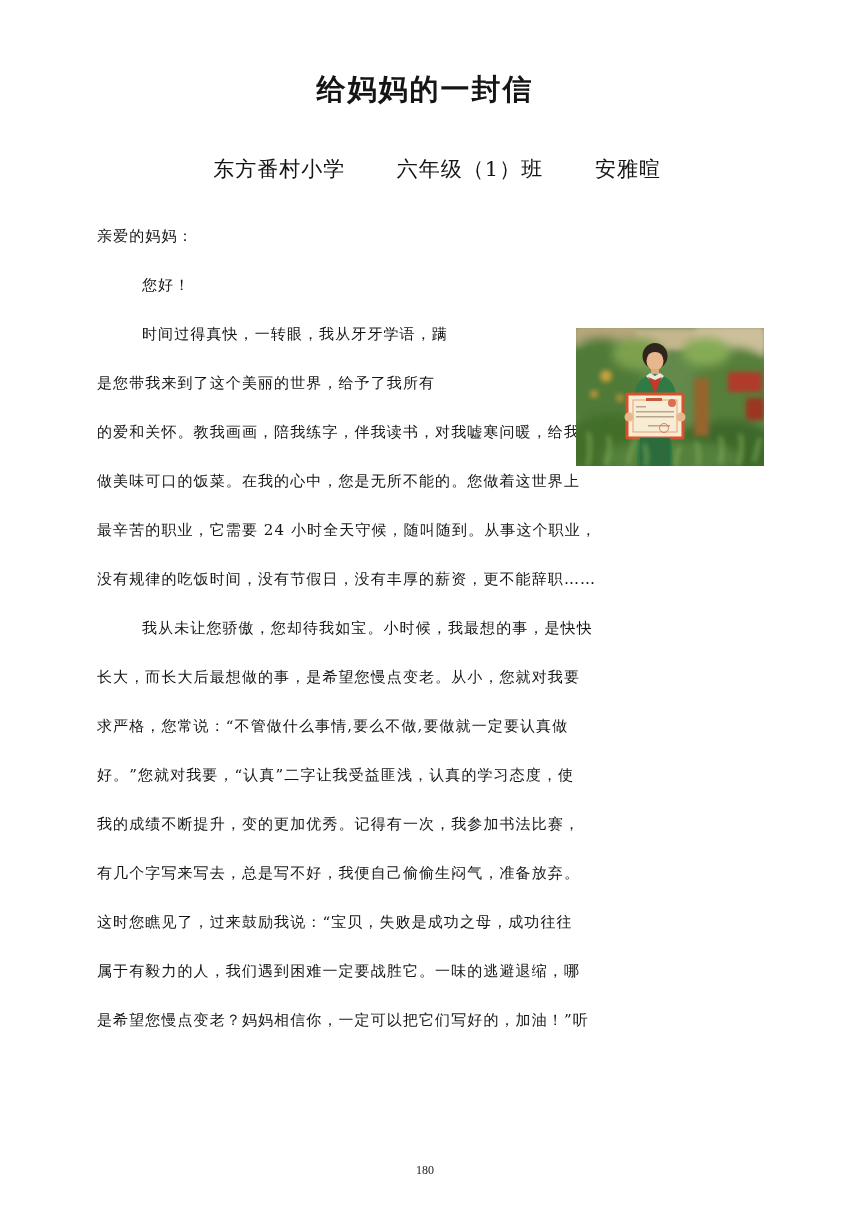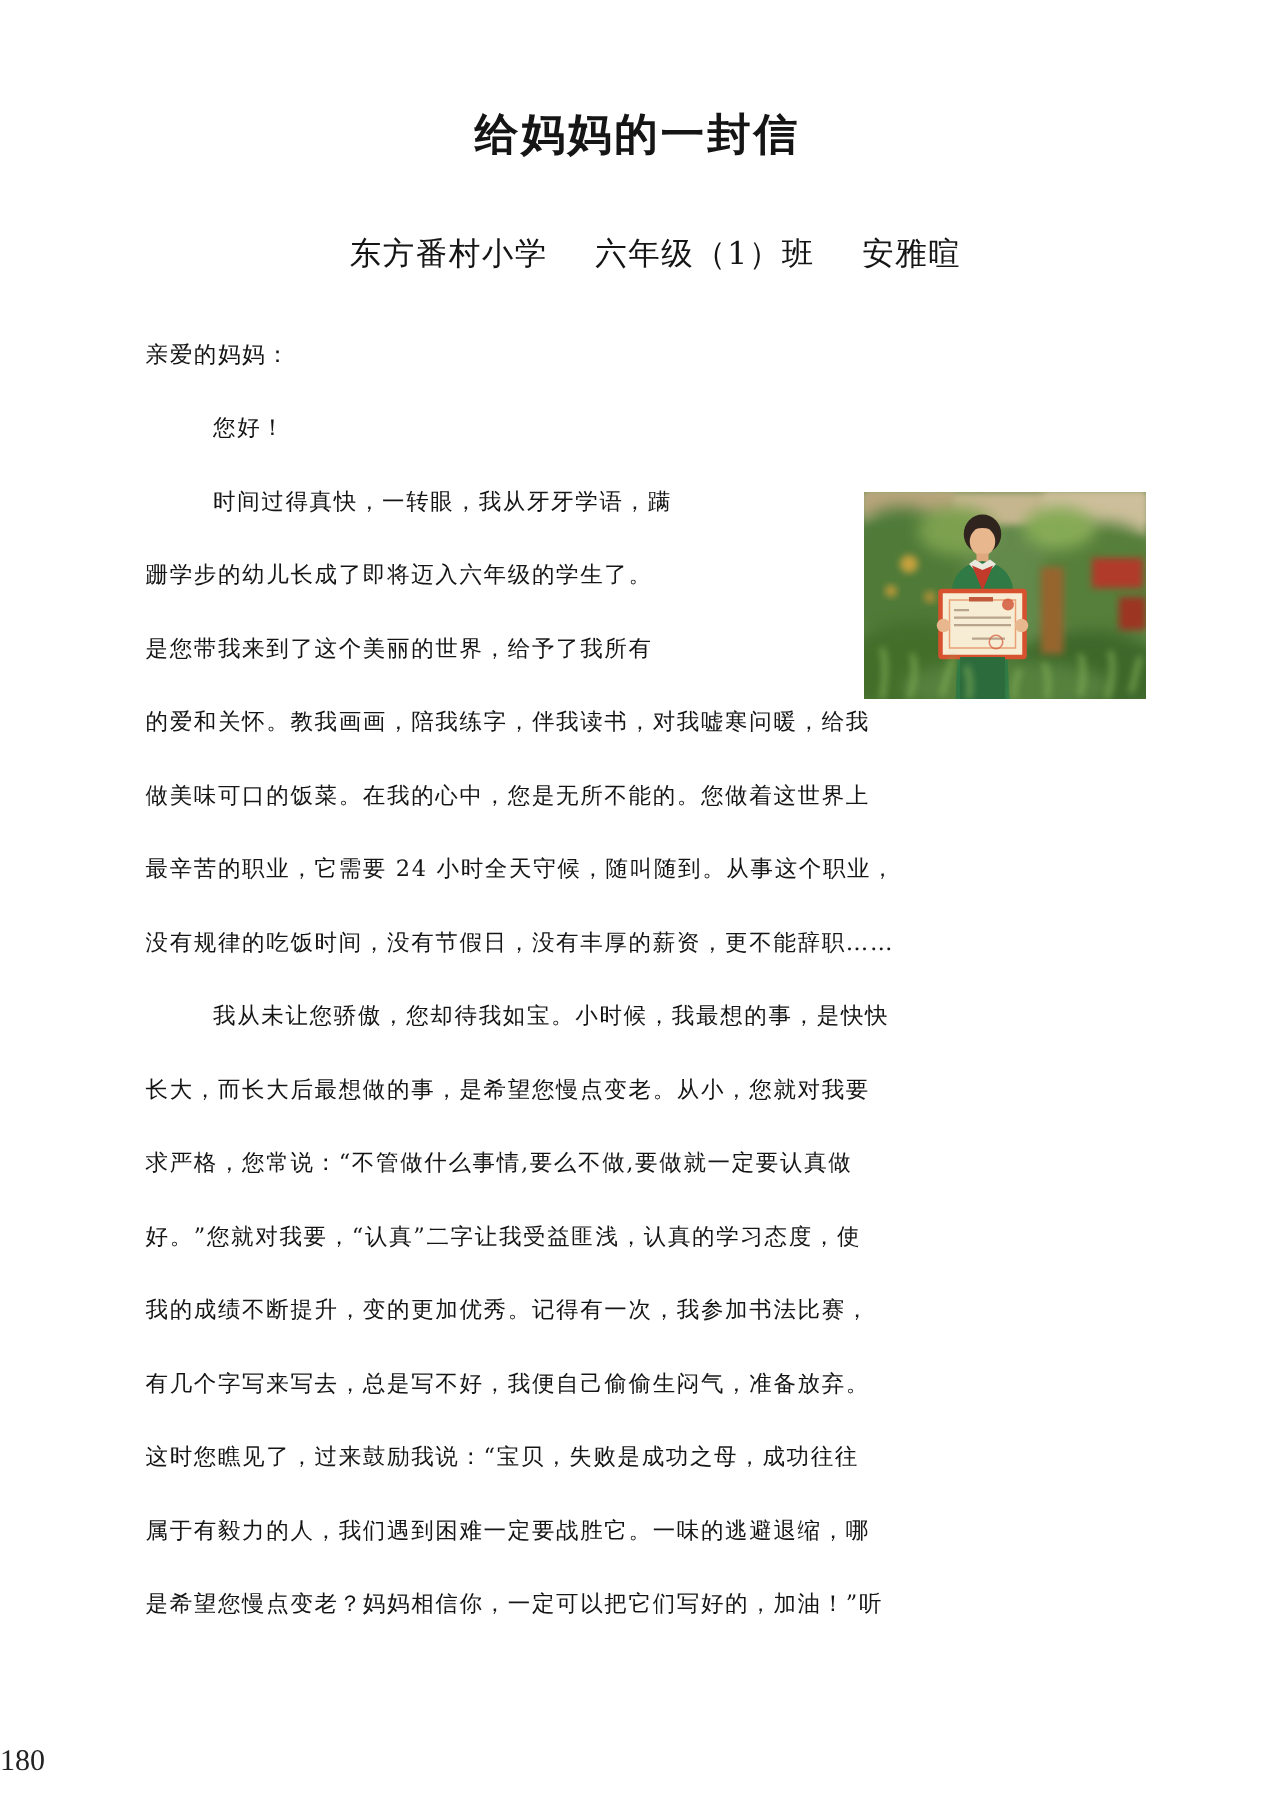--- a/index.html
+++ b/index.html
@@ -26,21 +26,21 @@
     position: absolute;
     top: 155px;
     left: 0;
     width: 100%;
     text-align: center;
     font-size: 21px;
     letter-spacing: 1px;
     transform: translateX(12px);
   }
   .byline .seg { display: inline-block; }
-  .byline .seg + .seg { margin-left: 24px; }
+  .byline .seg + .seg { margin-left: 44px; }
   .letter-body {
     position: absolute;
     left: 97px;
     top: 212px;
     width: 666px;
     font-size: 15px;
     letter-spacing: 1.1px;
   }
   .line {
     height: 49px;
@@ -55,21 +55,22 @@
     width: 188px;
     height: 138px;
     overflow: hidden;
   }
   .student-photo svg { display: block; }
   .page-number {
     position: absolute;
     top: 1163px;
     left: 0;
     width: 100%;
-    font-size: 20px;
+    text-align: center;
+    font-size: 12px;
     font-family: "Liberation Serif", serif;
     color: #222;
   }
 </style>
 </head>
 <body>
 
 <div class="page">
 
   <div class="doc-title">给妈妈的一封信</div>
@@ -77,21 +78,20 @@
   <div class="byline">
     <span class="seg">东方番村小学</span>
     <span class="seg">六年级（1）班</span>
     <span class="seg">安雅暄</span>
   </div>
 
   <div class="letter-body">
     <div class="line">亲爱的妈妈：</div>
     <div class="line indent">您好！</div>
     <div class="line indent">时间过得真快，一转眼，我从牙牙学语，蹒</div>
-    <div class="line">跚学步的幼儿长成了即将迈入六年级的学生了。</div>
     <div class="line">是您带我来到了这个美丽的世界，给予了我所有</div>
     <div class="line">的爱和关怀。教我画画，陪我练字，伴我读书，对我嘘寒问暖，给我</div>
     <div class="line">做美味可口的饭菜。在我的心中，您是无所不能的。您做着这世界上</div>
     <div class="line">最辛苦的职业，它需要 24 小时全天守候，随叫随到。从事这个职业，</div>
     <div class="line">没有规律的吃饭时间，没有节假日，没有丰厚的薪资，更不能辞职……</div>
     <div class="line indent">我从未让您骄傲，您却待我如宝。小时候，我最想的事，是快快</div>
     <div class="line">长大，而长大后最想做的事，是希望您慢点变老。从小，您就对我要</div>
     <div class="line">求严格，您常说：“不管做什么事情,要么不做,要做就一定要认真做</div>
     <div class="line">好。”您就对我要，“认真”二字让我受益匪浅，认真的学习态度，使</div>
     <div class="line">我的成绩不断提升，变的更加优秀。记得有一次，我参加书法比赛，</div>

